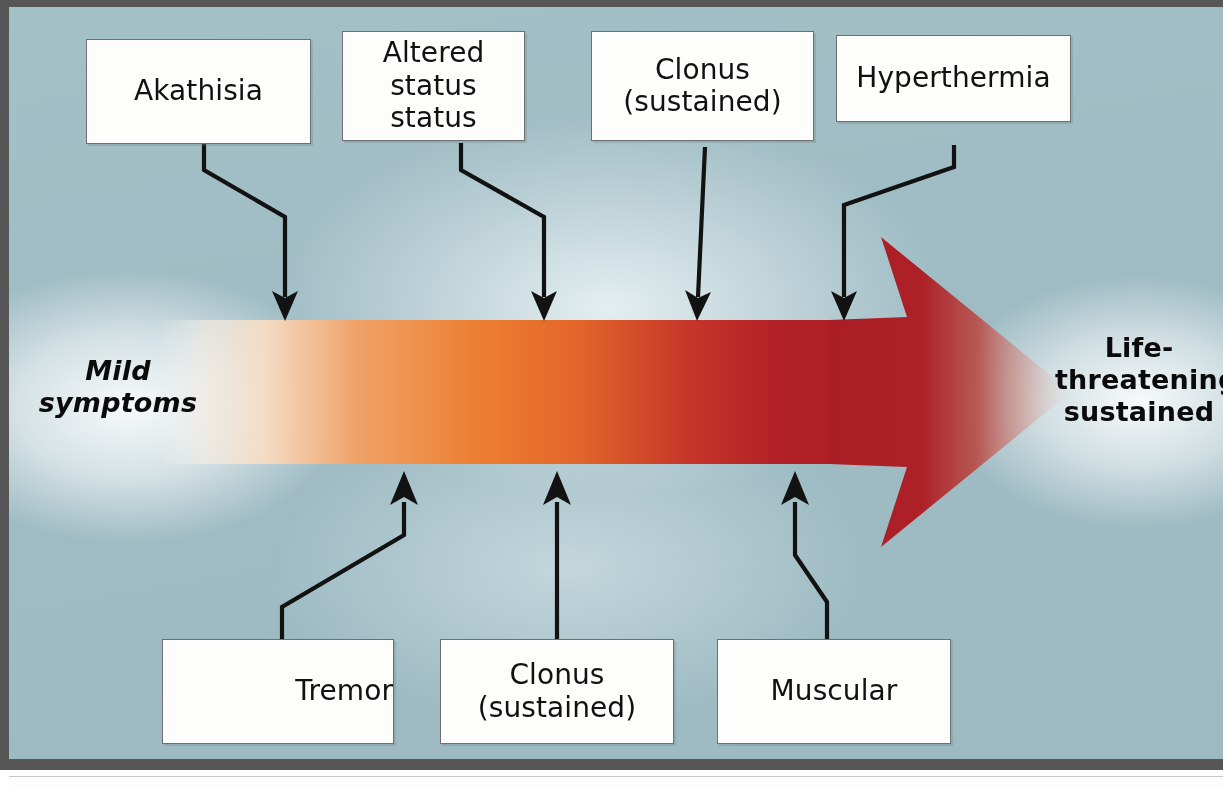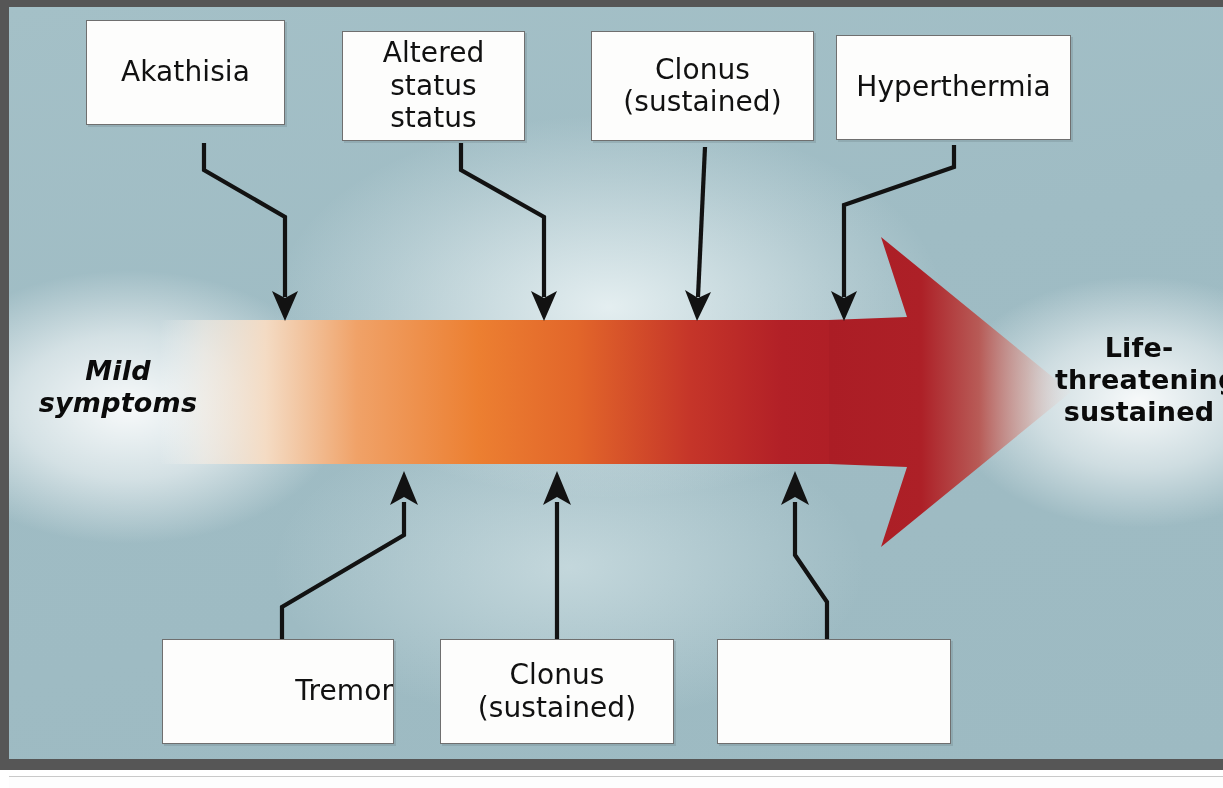--- a/index.html
+++ b/index.html
@@ -174,61 +174,62 @@
         <path class="conn" d="M 548 640 L 548 495"></path>
         <path class="connhead" d="M 548 464 L 534 498 L 548 490 L 562 498 Z"></path>
       </g>
 
       <g>
         <path class="conn" d="M 818 640 L 818 595 L 786 548 L 786 495"></path>
         <path class="connhead" d="M 786 464 L 772 498 L 786 490 L 800 498 Z"></path>
       </g>
     </svg>
 
-    <div class="box" style="left:77px; top:13px; width:199px; height:105px;">
+    <div class="box" style="left:77px; top:32px; width:225px; height:105px;">
       <div>
         <span>Akathisia</span>
       </div>
     </div>
 
     <div class="box" style="left:333px; top:24px; width:183px; height:110px;">
       <div>
         <span>Altered</span>
         <span>status status</span>
       </div>
     </div>
 
     <div class="box" style="left:582px; top:24px; width:223px; height:110px;">
       <div>
         <span>Clonus</span>
         <span>(sustained)</span>
       </div>
     </div>
 
-    <div class="box" style="left:827px; top:28px; width:235px; height:105px;">
+    <div class="box" style="left:827px; top:28px; width:235px; height:87px;">
       <div>
         <span>Hyperthermia</span>
       </div>
     </div>
 
     <div class="box" style="left:153px; top:632px; width:232px; height:105px;justify-content:flex-end;">
       <div>
         <span>Tremor</span>
       </div>
     </div>
 
     <div class="box" style="left:431px; top:632px; width:234px; height:105px;">
       <div>
         <span>Clonus</span>
         <span>(sustained)</span>
       </div>
     </div>
 
     <div class="box" style="left:708px; top:632px; width:234px; height:105px;">
       <div>
+        <span>Muscular</span>
       </div>
     </div>
 
     <div class="endlabel" style="left:16px; top:348px; width:186px;font-style:italic;">
       <span>Mild</span>
       <span>symptoms</span>
     </div>
 
     <div class="endlabel" style="left:1046px; top:325px; width:168px;">
       <span>Life-</span>

